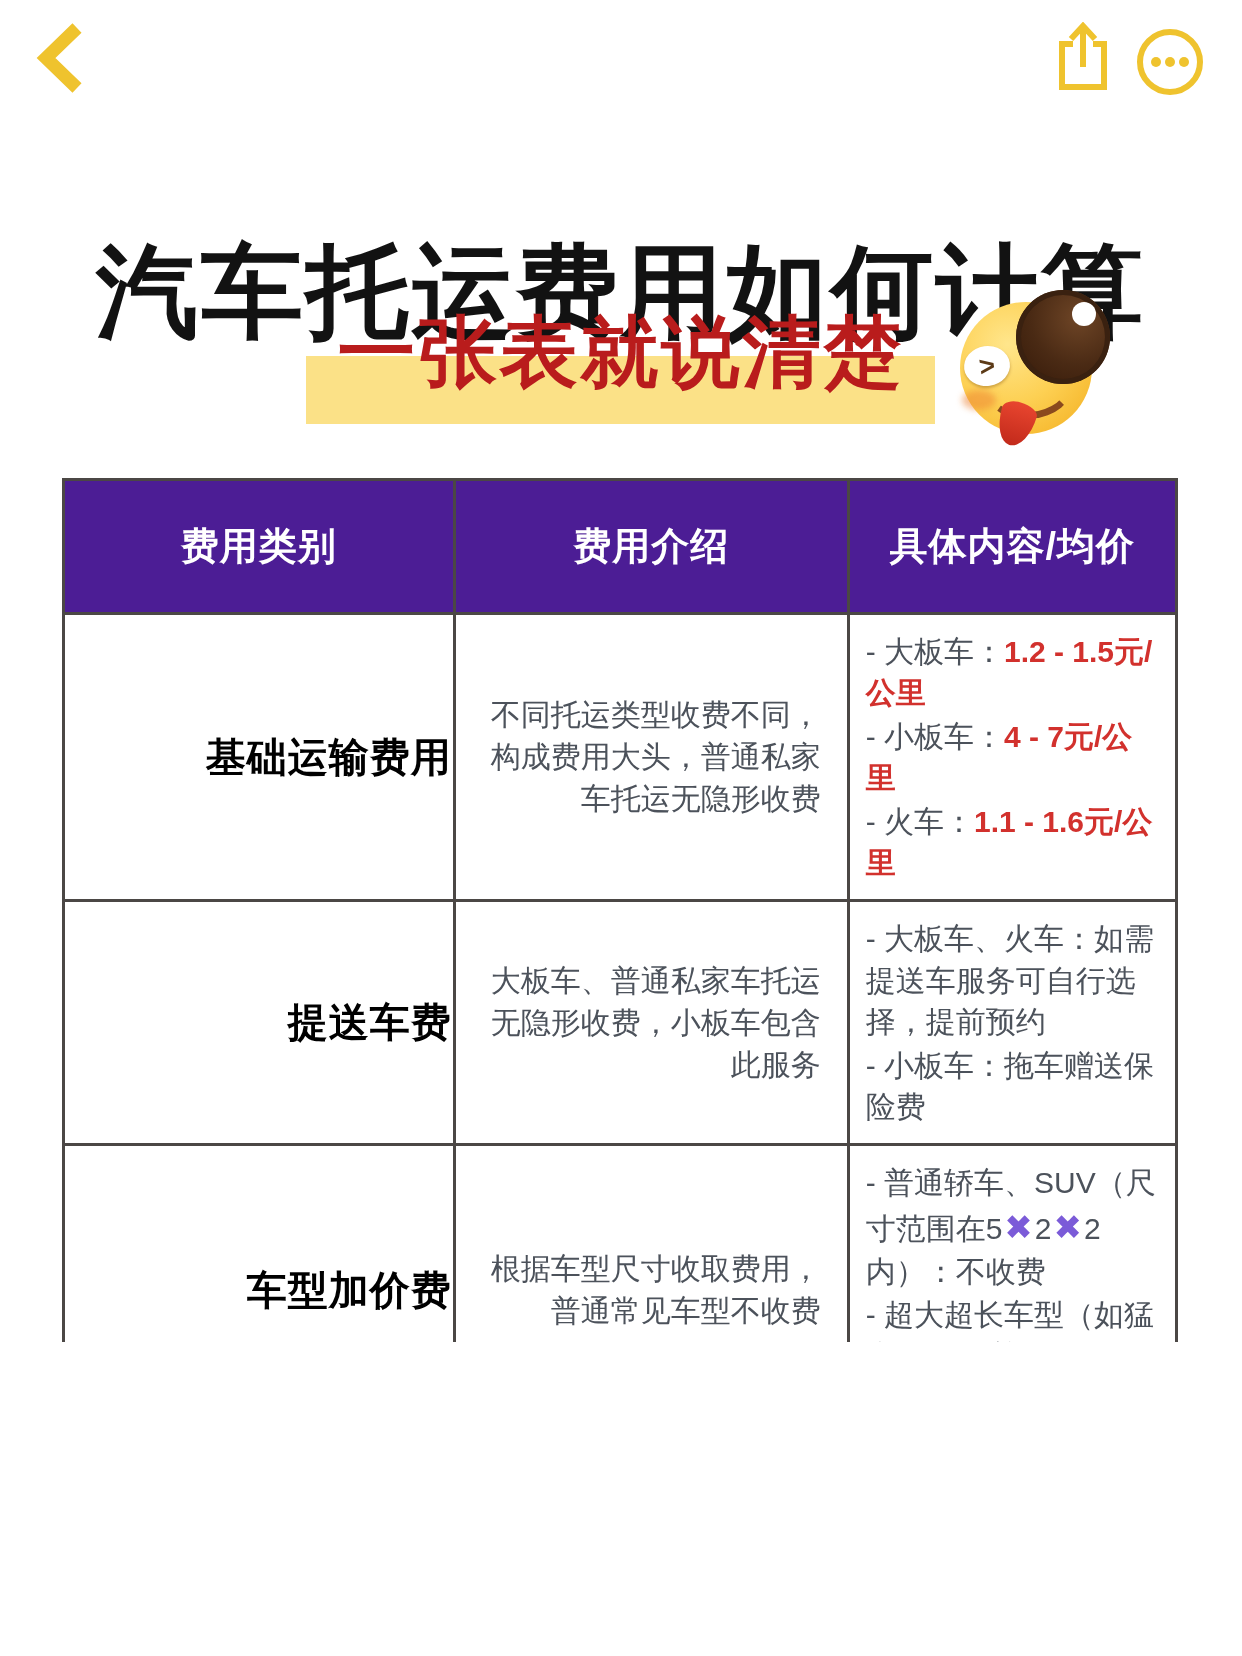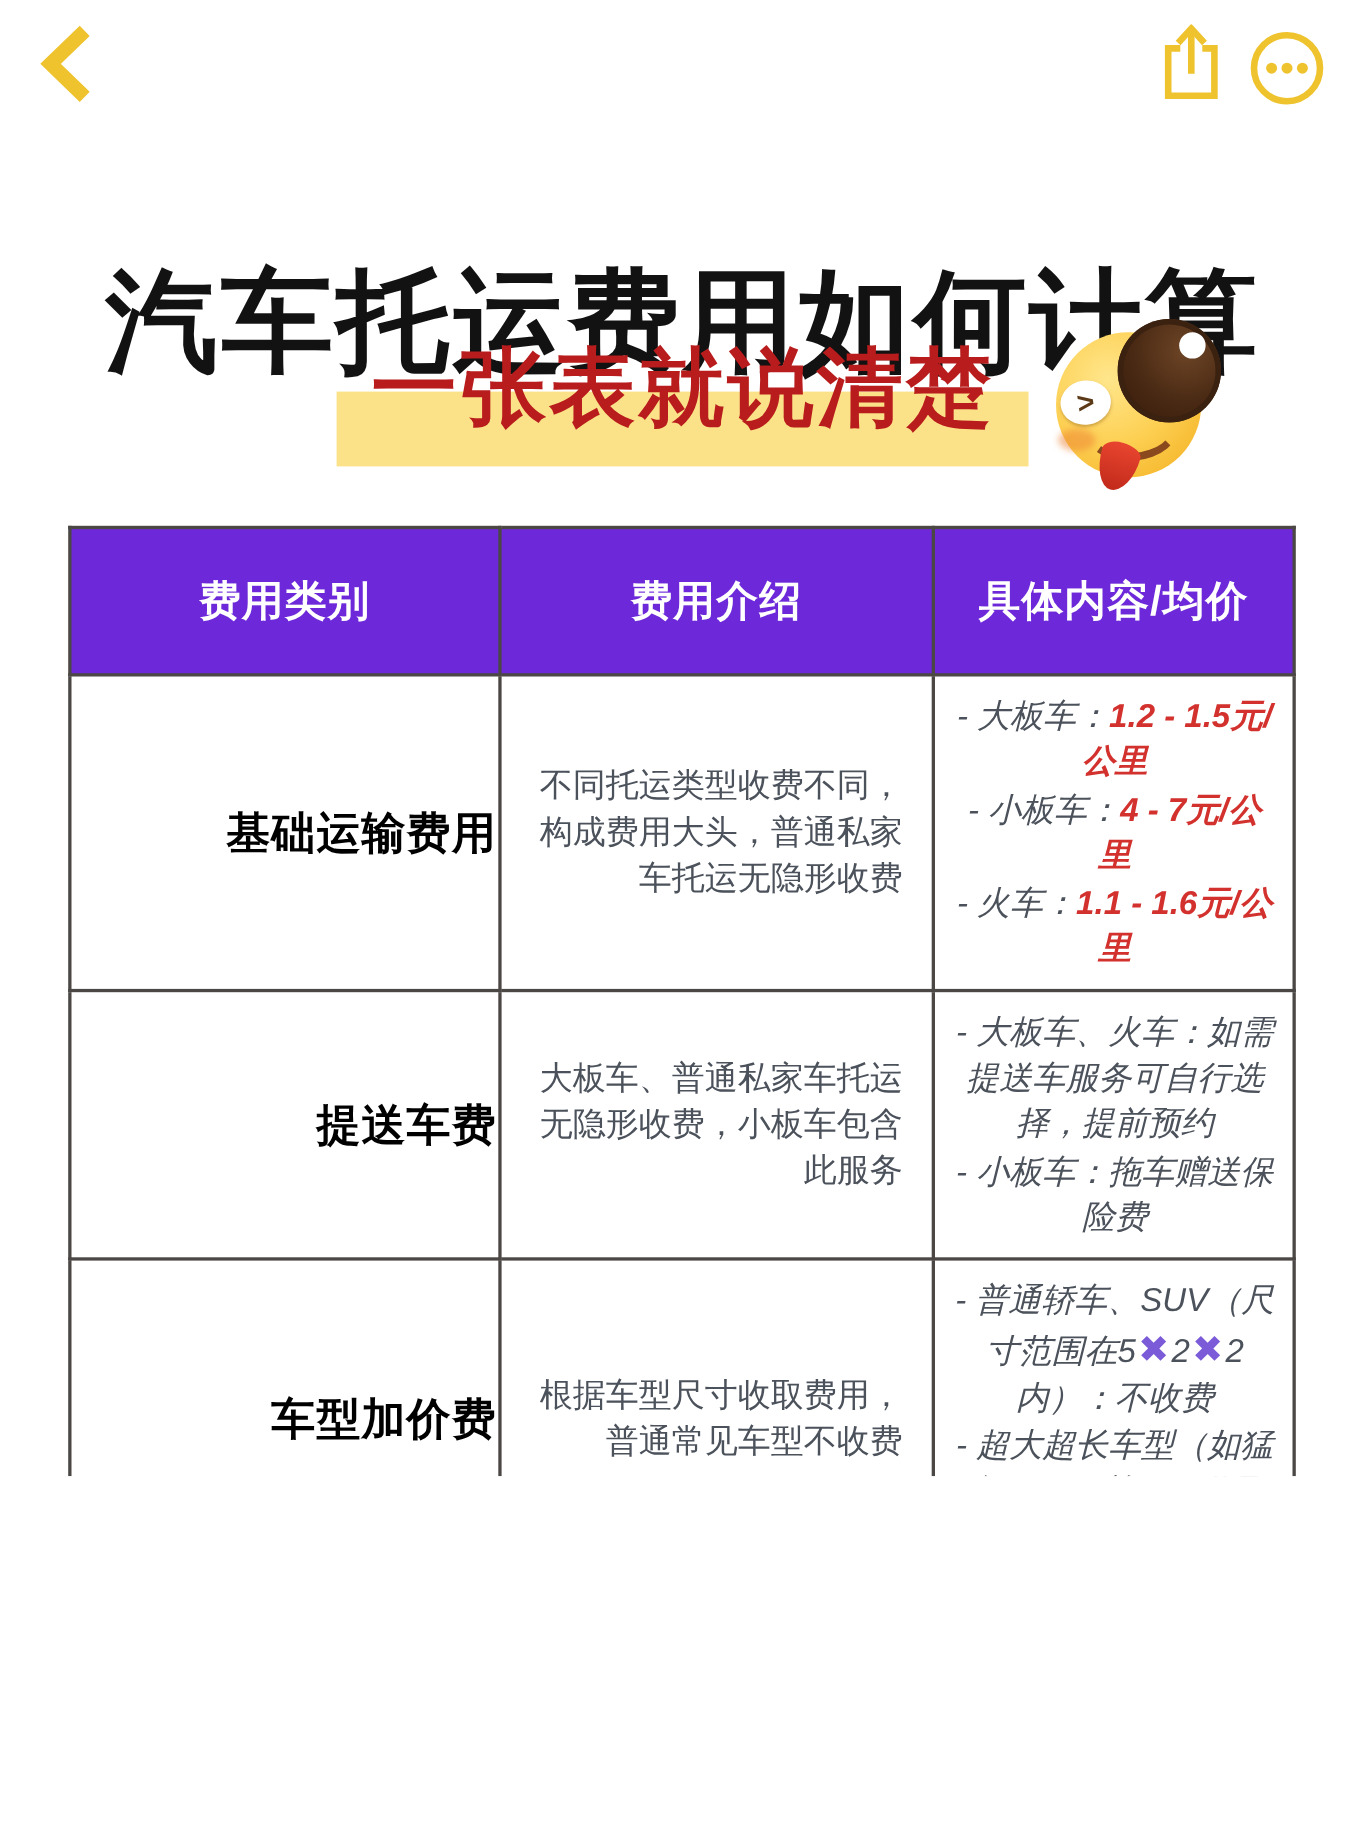--- a/index.html
+++ b/index.html
@@ -40,38 +40,38 @@
   .tongue{position:absolute; left:38px; top:100px; width:36px; height:44px;
     background:linear-gradient(#E8452F,#C22A1B); transform:rotate(16deg);
     border-radius:46% 54% 52% 48% / 22% 22% 78% 78%;}
   
   table.fee{
     position:absolute; left:62px; top:478px; width:1116px;
     border-collapse:collapse; table-layout:fixed;
   }
   table.fee, table.fee th, table.fee td{border:3px solid #4B4745;}
   table.fee th{
-    height:129px; background:#6d28d9; color:#ffffff;
+    height:129px; background:#4c1d95; color:#ffffff;
     font-size:38px; font-weight:700; letter-spacing:1px; text-align:center; vertical-align:middle;
   }
   tbody tr:nth-child(1){height:247px;}
   tbody tr:nth-child(2){height:233px;}
   tbody tr:nth-child(3){height:269px;}
   tbody tr:nth-child(4){height:253px;}
   td.cat{
     text-align:right; vertical-align:middle;
     font-size:40px; font-weight:800; color:#000000; letter-spacing:1px;
   }
   td.intro{
     text-align:right; vertical-align:middle; padding:10px 26px;
     font-size:30px; color:#4C525B; line-height:1.4;
   }
   td.details{
-    text-align:center; vertical-align:middle; padding:14px 14px 14px 16px;
-    font-size:30px; color:#4C525B; line-height:1.38;font-style:italic;
+    text-align:left; vertical-align:middle; padding:14px 14px 14px 16px;
+    font-size:30px; color:#4C525B; line-height:1.38;
   }
   .detail-item{margin:2px 0;}
   .seg-d{color:#4C525B;}
   .seg-r{color:#D2312D; font-weight:700;}
   .seg-p{color:#7B5BD8; font-weight:700; font-size:34px; padding:0 2px;}
 </style>
 </head>
 <body>
 
 <div class="canvas">

